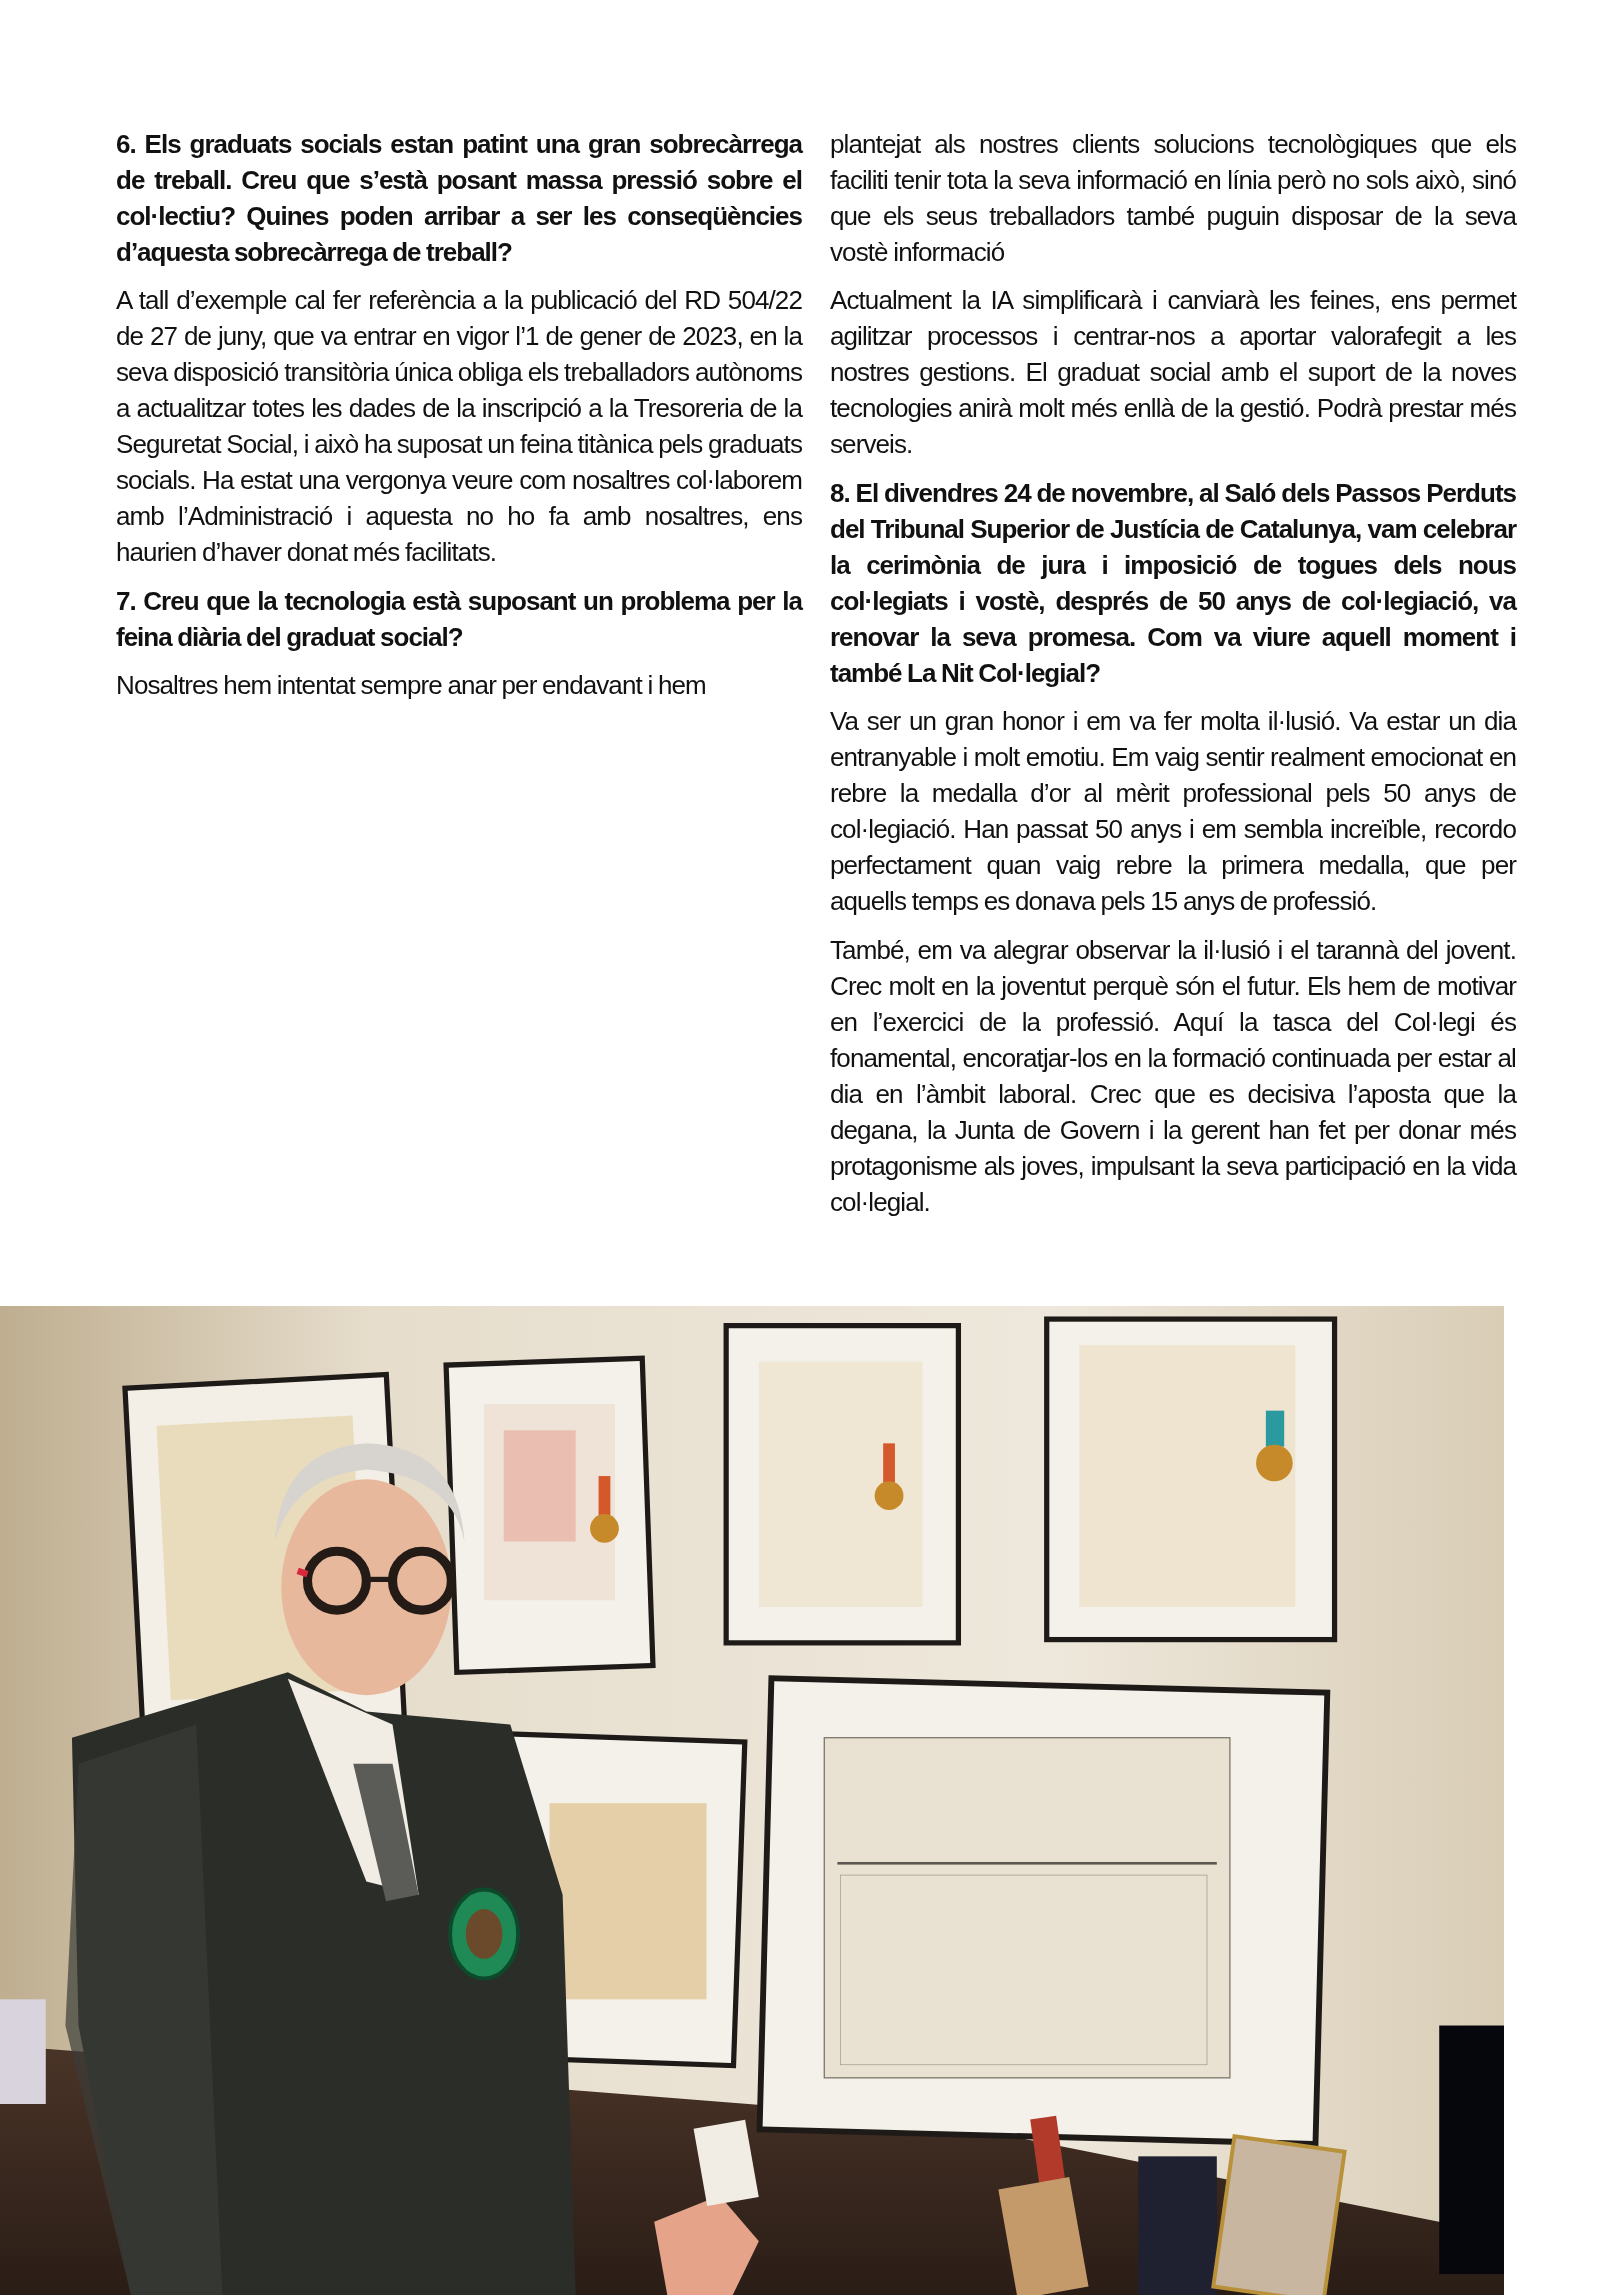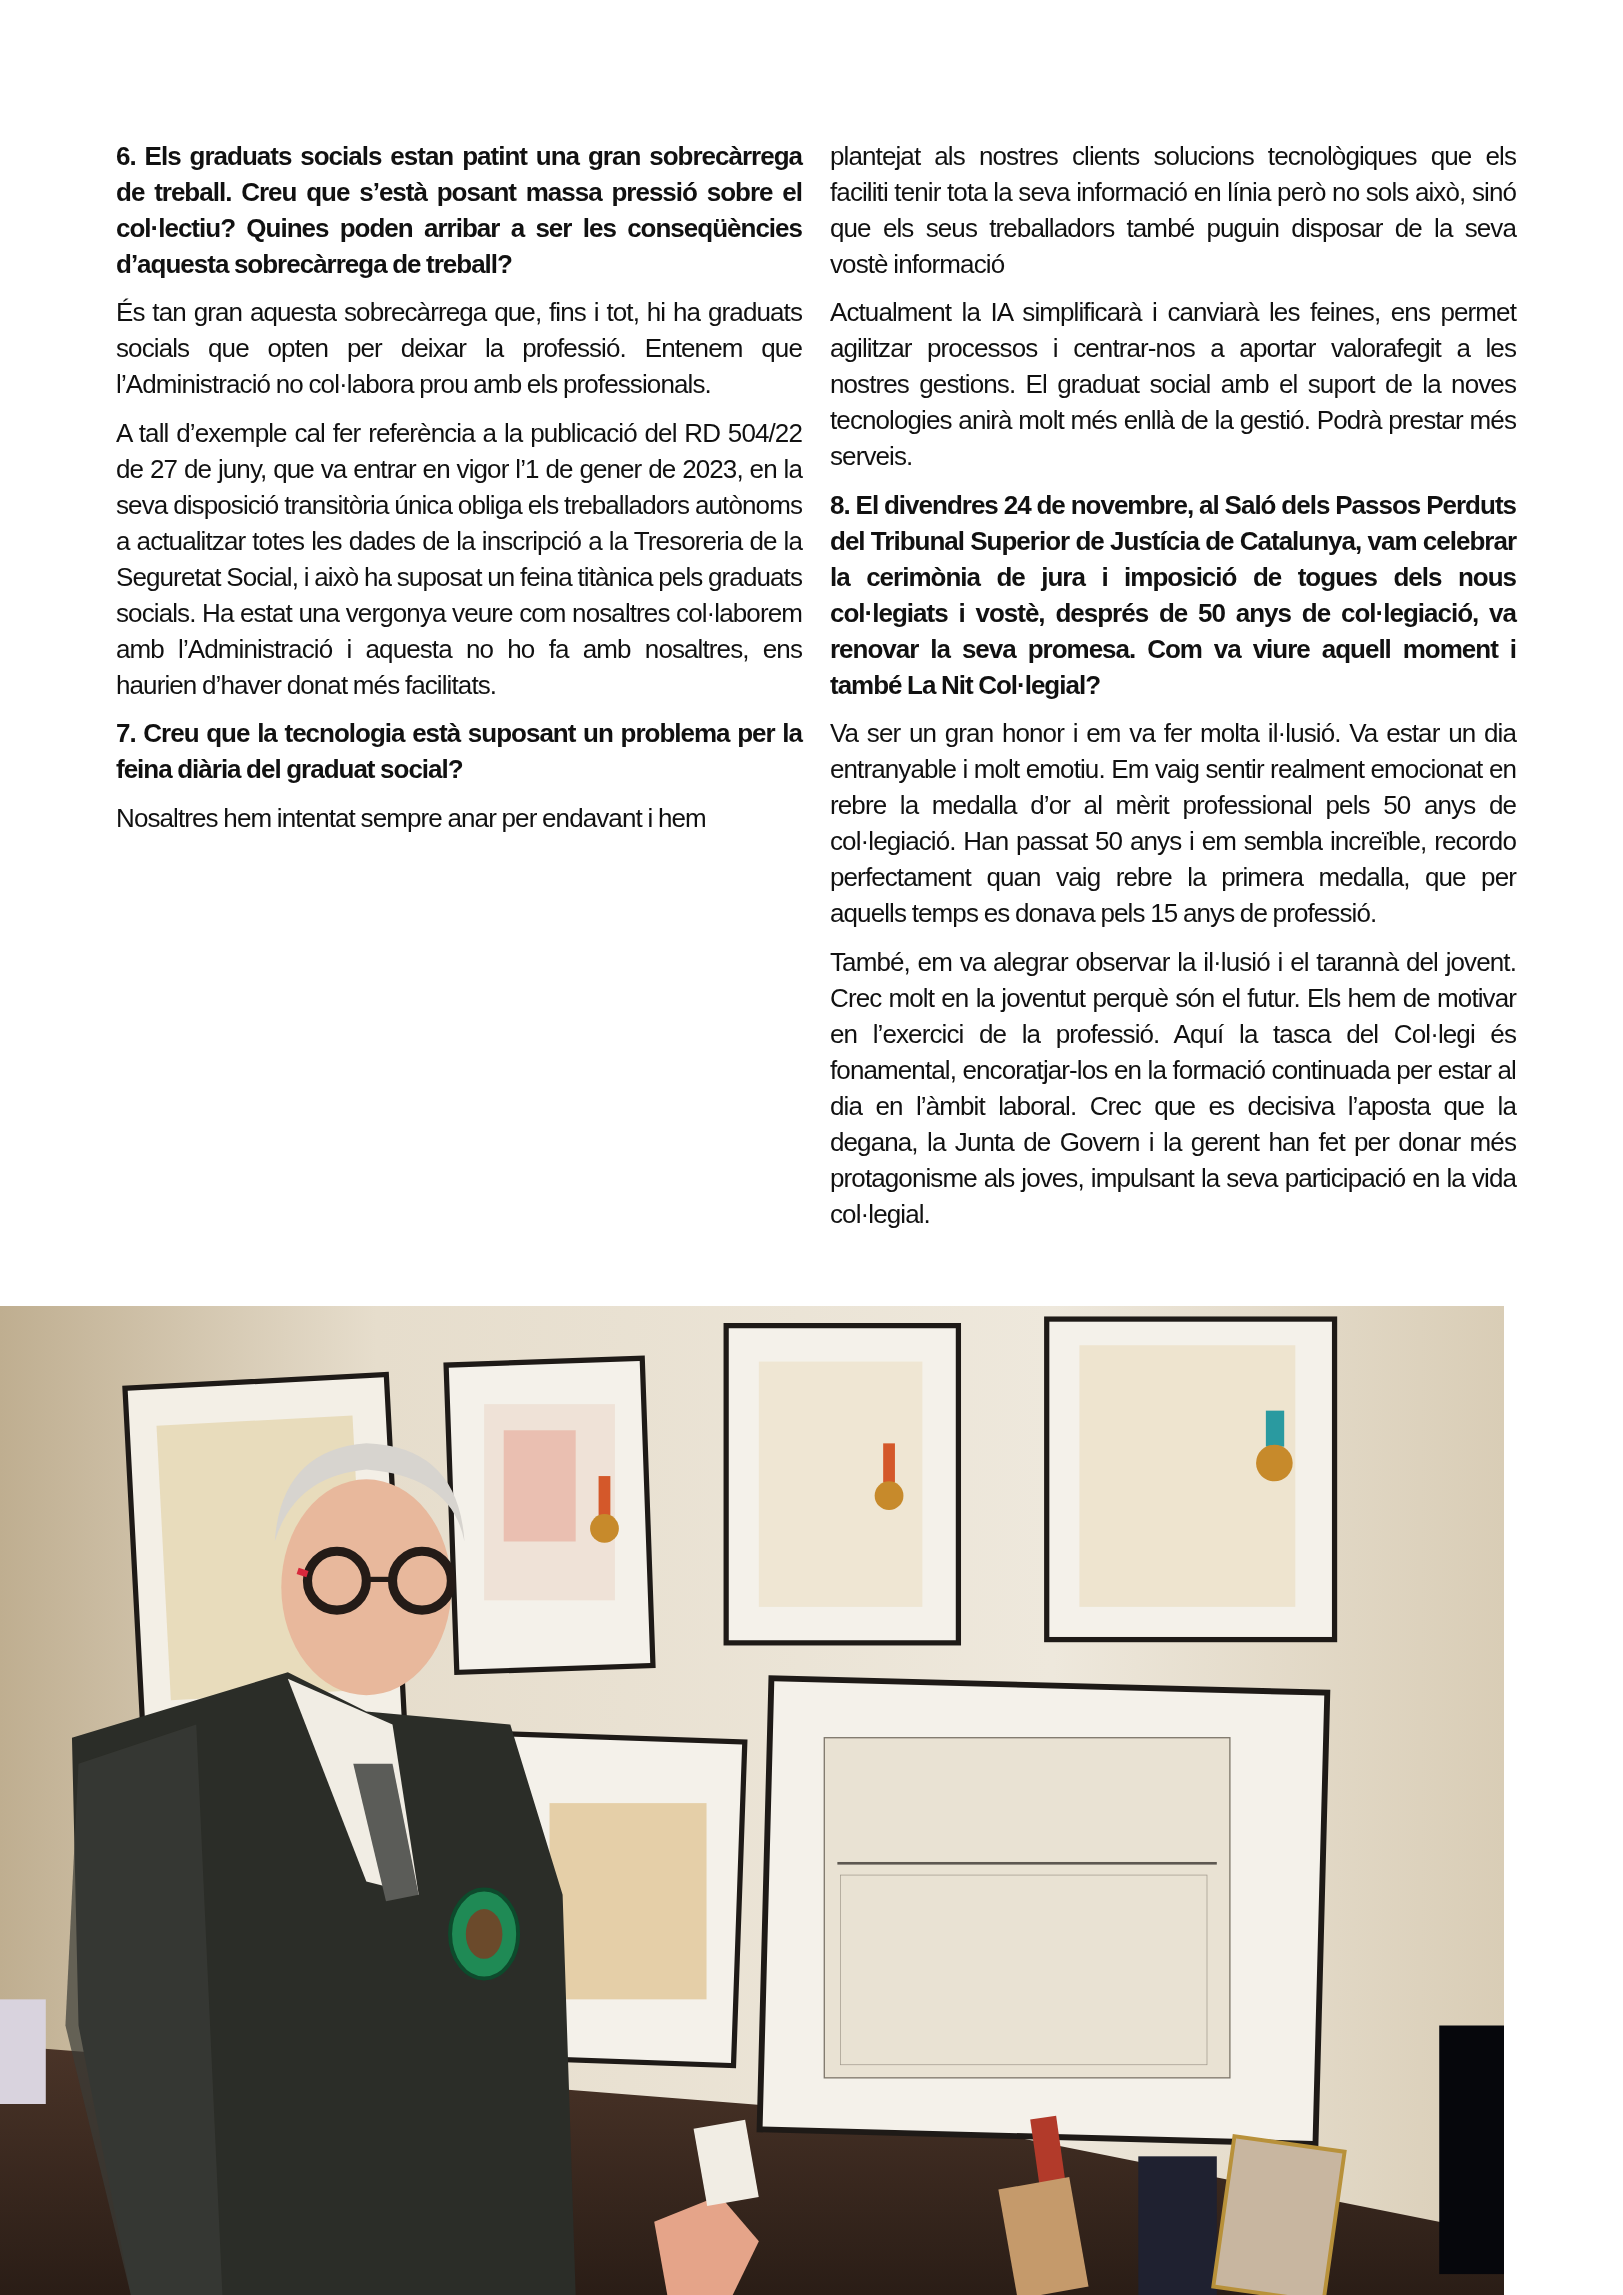--- a/index.html
+++ b/index.html
@@ -1,30 +1,29 @@
 <!DOCTYPE html>
 <html style="font-size:10.5px"><head>
 <meta charset="utf-8">
 <style>
   html, body { margin:0; padding:0; background:#ffffff; }
   body { width:1623px; height:2295px; position:relative; overflow:hidden; font-family:"Liberation Sans", sans-serif; color:#111; }
-  .col { position:absolute; top:138px; width:686px; }
+  .col { position:absolute; top:126px; width:686px; }
   .col-left { left:116px; }
   .col-right { left:830px; }
   .col p { margin:0 0 12.4px 0; font-size:26px; line-height:36px; text-align:justify; letter-spacing:-0.9px; word-spacing:-0.7px; transform-origin:left top; }
   .col p.q { font-weight:bold; letter-spacing:-1px; }
   .photo { position:absolute; left:0; top:1306px; width:1504px; height:989px; overflow:hidden; background:#e9e2d4; }
   .photo svg { display:block; width:100%; height:100%; }
 </style>
 </head>
 <body>
 
 <div class="col col-left">
   <p class="q">6. Els graduats socials estan patint una gran sobrecàrrega de treball. Creu que s’està posant massa pressió sobre el col·lectiu? Quines poden arribar a ser les conseqüències d’aquesta sobrecàrrega de treball?</p>
-  <p>És tan gran aquesta sobrecàrrega que, fins i tot, hi ha graduats socials que opten per deixar la professió. Entenem que l’Administració no col·labora prou amb els professionals.</p>
   <p>A tall d’exemple cal fer referència a  la publicació del RD 504/22 de 27 de juny, que va entrar en vigor l’1 de gener de 2023, en la seva disposició transitòria única obliga els treballadors autònoms a actualitzar totes les dades de la inscripció a la Tresoreria de la Seguretat Social, i això ha suposat un feina titànica pels graduats socials. Ha estat una vergonya veure com nosaltres col·laborem amb l’Administració i aquesta no ho fa amb nosaltres, ens haurien d’haver donat més facilitats.</p>
   <p class="q">7. Creu que la tecnologia està suposant un problema per la feina diària del graduat social?</p>
   <p>Nosaltres hem intentat sempre anar per endavant i hem</p>
 </div>
 
 <div class="col col-right">
   <p>plantejat als nostres clients solucions tecnològiques que els  faciliti tenir tota la seva informació en línia però no sols això, sinó que els seus treballadors també puguin disposar de la seva vostè informació</p>
   <p>Actualment la IA simplificarà i canviarà les feines, ens permet agilitzar processos i centrar-nos a aportar valorafegit a les nostres gestions. El graduat social amb el suport de la noves tecnologies anirà molt més enllà de la gestió. Podrà prestar més serveis.</p>
   <p class="q">8. El divendres 24 de novembre, al Saló dels Passos Perduts del Tribunal Superior de Justícia de Catalunya, vam celebrar la cerimònia de jura i imposició de togues dels nous col·legiats i vostè, després de 50 anys de col·legiació, va renovar la seva promesa. Com va viure aquell moment i també La Nit Col·legial?</p>
   <p>Va ser un gran honor i em va fer molta il·lusió. Va estar un dia entranyable i molt emotiu. Em vaig sentir realment emocionat en rebre la medalla d’or al mèrit professional pels 50 anys de col·legiació. Han passat 50 anys i em sembla increïble, recordo perfectament quan vaig rebre la primera medalla, que per aquells temps es donava pels 15 anys de professió.</p>

